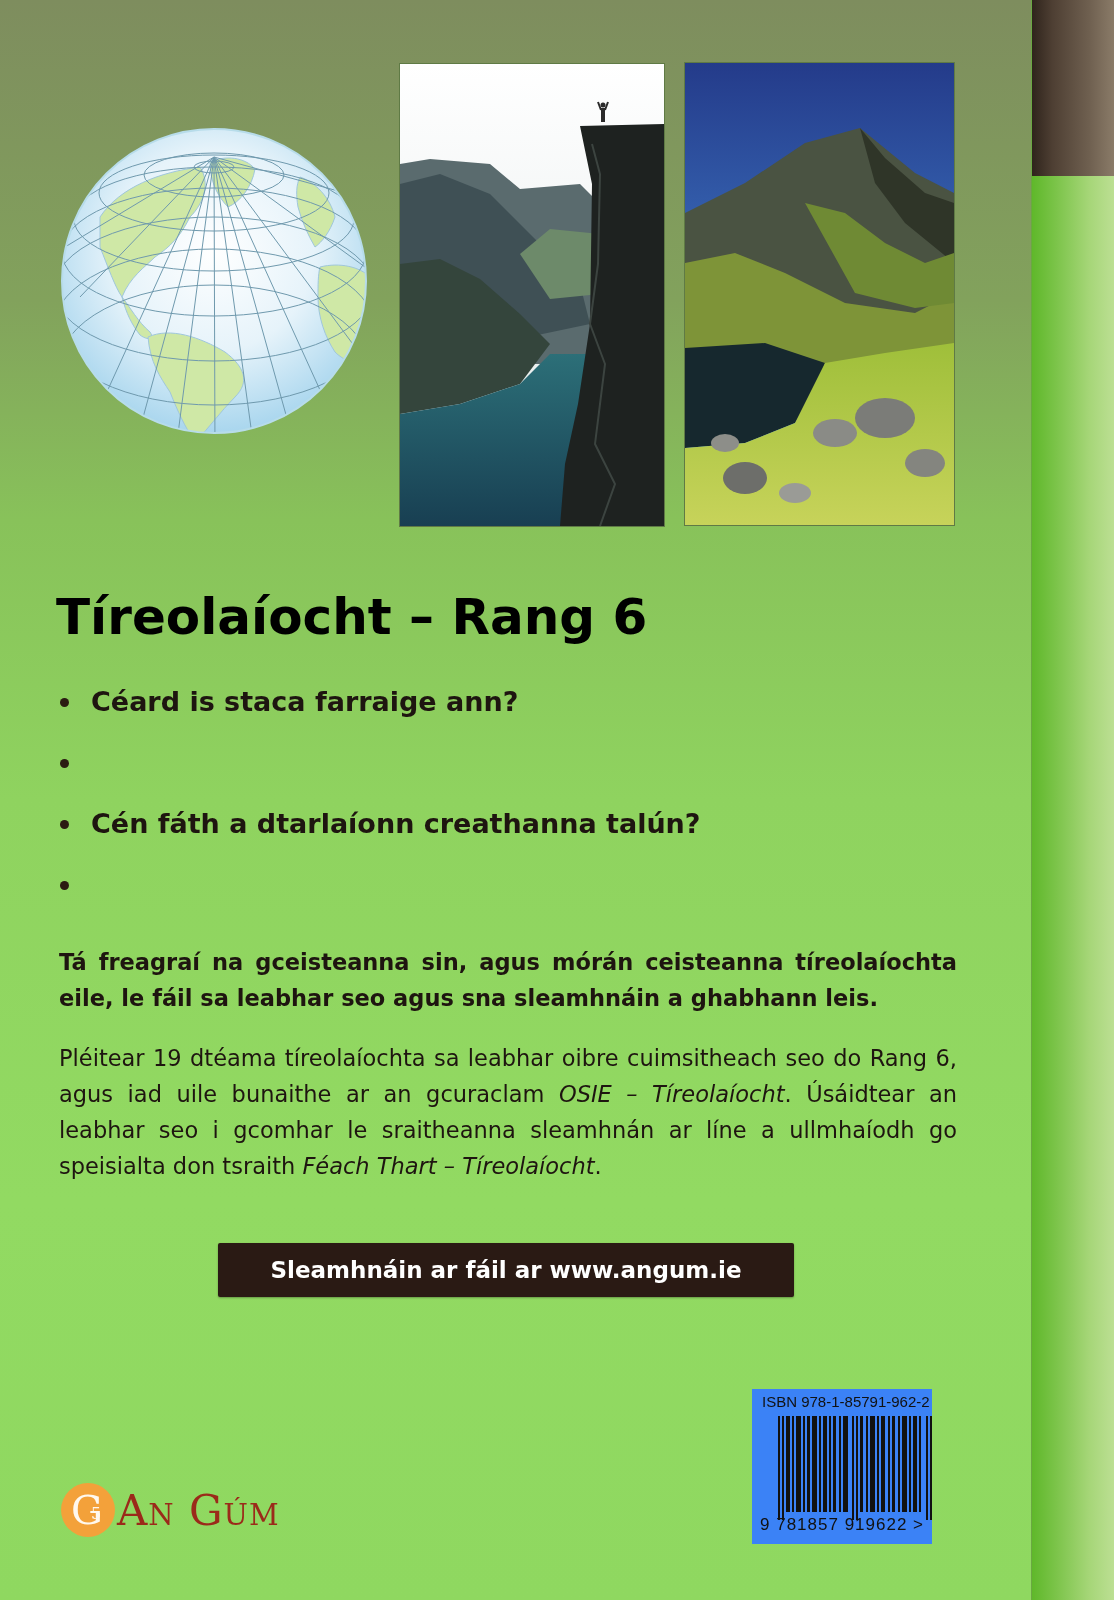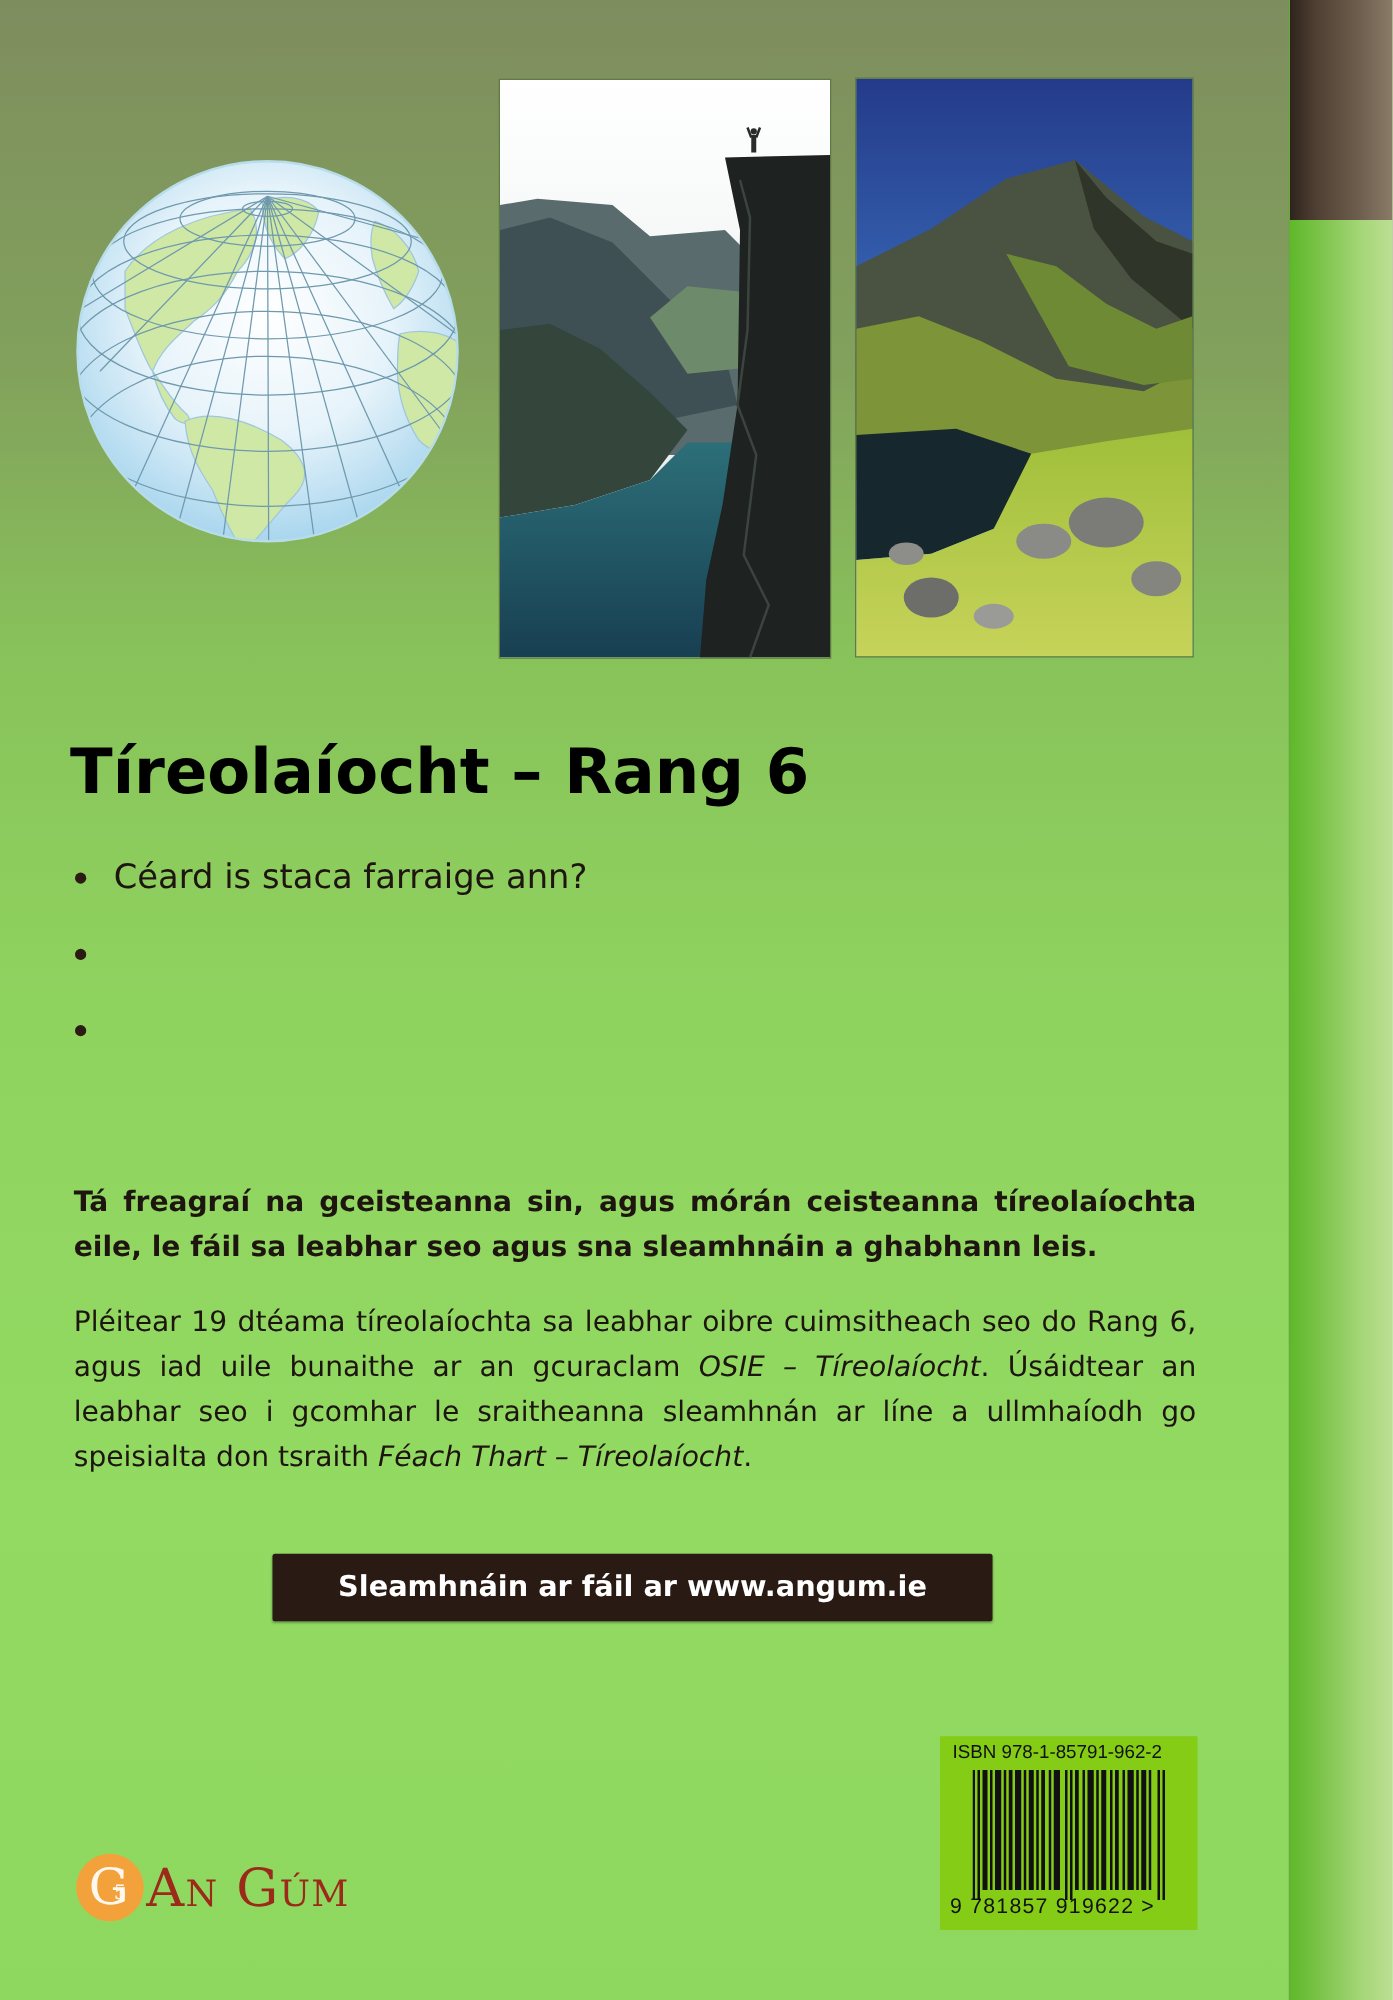--- a/index.html
+++ b/index.html
@@ -24,43 +24,43 @@
   .photo1 { left:399px; top:63px; width:264px; height:462px; }
   .photo2 { left:684px; top:62px; width:269px; height:462px; }
   .title {
     position:absolute; left:56px; top:588px; margin:0;
     font-family:"DejaVu Sans", sans-serif; font-weight:bold;
     font-size:50px; color:#000000; letter-spacing:0px;
   }
   .bullets { position:absolute; left:58px; top:682px; margin:0; padding:0; list-style:none; }
   .bullets li {
     font-size:27px; color:#1e1510; height:61px; line-height:40px;
-    display:flex; align-items:flex-start;
+    display:flex; align-items:flex-start;font-weight:bold;
   }
   .bullet-dot {
     display:inline-block; width:9px; height:9px; border-radius:50%;
     background:#2b1b12; margin:16px 22px 0 2px; flex:none;
   }
   .para {
     position:absolute; left:59px; width:898px; margin:0;
     font-size:22.5px; line-height:36px; color:#1e1510; text-align:justify;
   }
   .para1 { top:944px;font-weight:bold; }
   .para2 { top:1040px; }
   .para i { font-style:italic; }
   .cta {
     position:absolute; left:218px; top:1243px; width:576px; height:54px;
     background:#2a1a14; border-radius:2px;
     display:flex; align-items:center; justify-content:center;
     color:#ffffff; font-weight:bold; font-size:23px;
     box-shadow:0 1px 2px rgba(0,0,0,0.3);
   }
   .barcode-box {
-    position:absolute; left:752px; top:1389px; width:206px; height:155px;
-    background:#84cc16;
+    position:absolute; left:752px; top:1389px; width:180px; height:155px;
+    background:#3b82f6;
   }
   .isbn-label {
     position:absolute; left:10px; top:4px; font-family:"Liberation Sans", sans-serif;
     font-size:15px; color:#111;
   }
   .bars { position:absolute; left:26px; top:27px; }
   .barcode-digits {
     position:absolute; left:8px; top:126px; font-family:"Liberation Sans", sans-serif;
     font-size:17px; color:#111; letter-spacing:1px;text-align:center;
   }
@@ -192,20 +192,24 @@
 
 <h1 class="title">Tíreolaíocht – Rang 6</h1>
 
 <ul class="bullets">
   <li>
       <span class="bullet-dot"></span>
       <span>Céard is staca farraige ann?</span>
     </li>
   <li>
       <span class="bullet-dot"></span>
+    </li>
+  <li>
+      <span class="bullet-dot"></span>
+      <span>Cén fáth a dtarlaíonn creathanna talún?</span>
     </li>
   <li>
       <span class="bullet-dot"></span>
     </li>
 </ul>
 
 <p class="para para1">Tá freagraí na gceisteanna sin, agus mórán ceisteanna tíreolaíochta eile, le fáil sa leabhar seo agus sna sleamhnáin a ghabhann leis.</p>
 
 <p class="para para2"><span>Pléitear 19 dtéama tíreolaíochta sa leabhar oibre cuimsitheach seo do Rang 6, agus iad uile bunaithe ar an gcuraclam </span><i>OSIE – Tíreolaíocht</i><span>. Úsáidtear an leabhar seo i gcomhar le sraitheanna sleamhnán ar líne a ullmhaíodh go speisialta don tsraith </span><i>Féach Thart – Tíreolaíocht</i><span>.</span></p>
 

